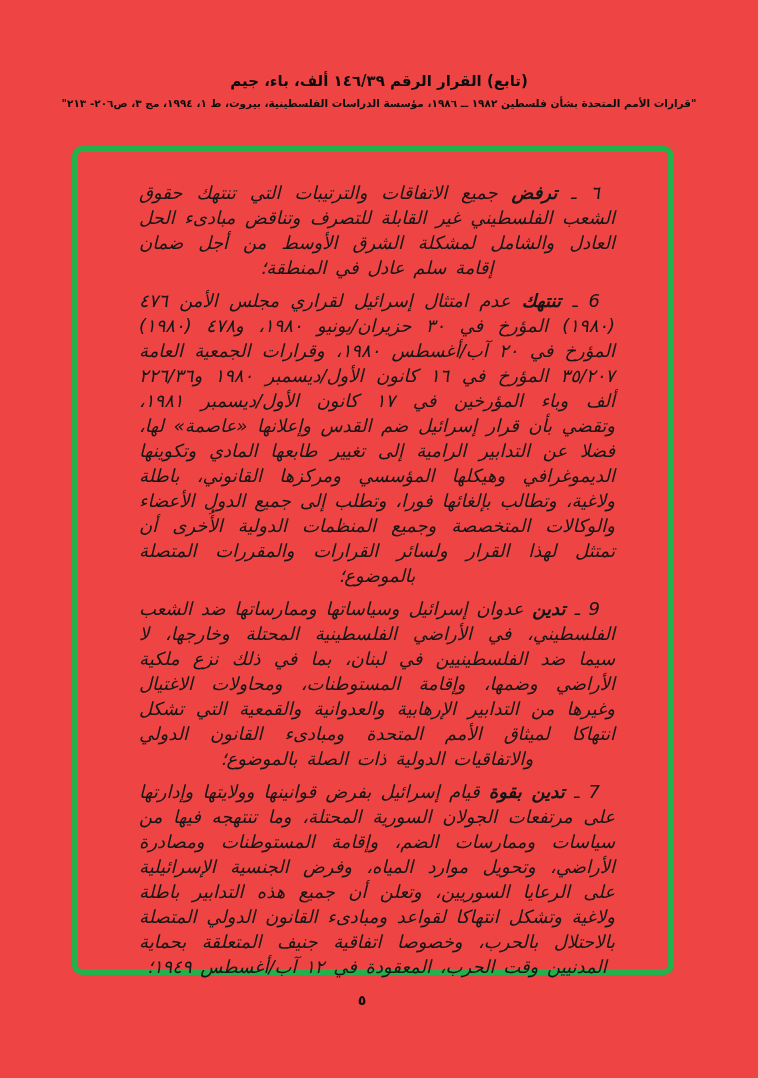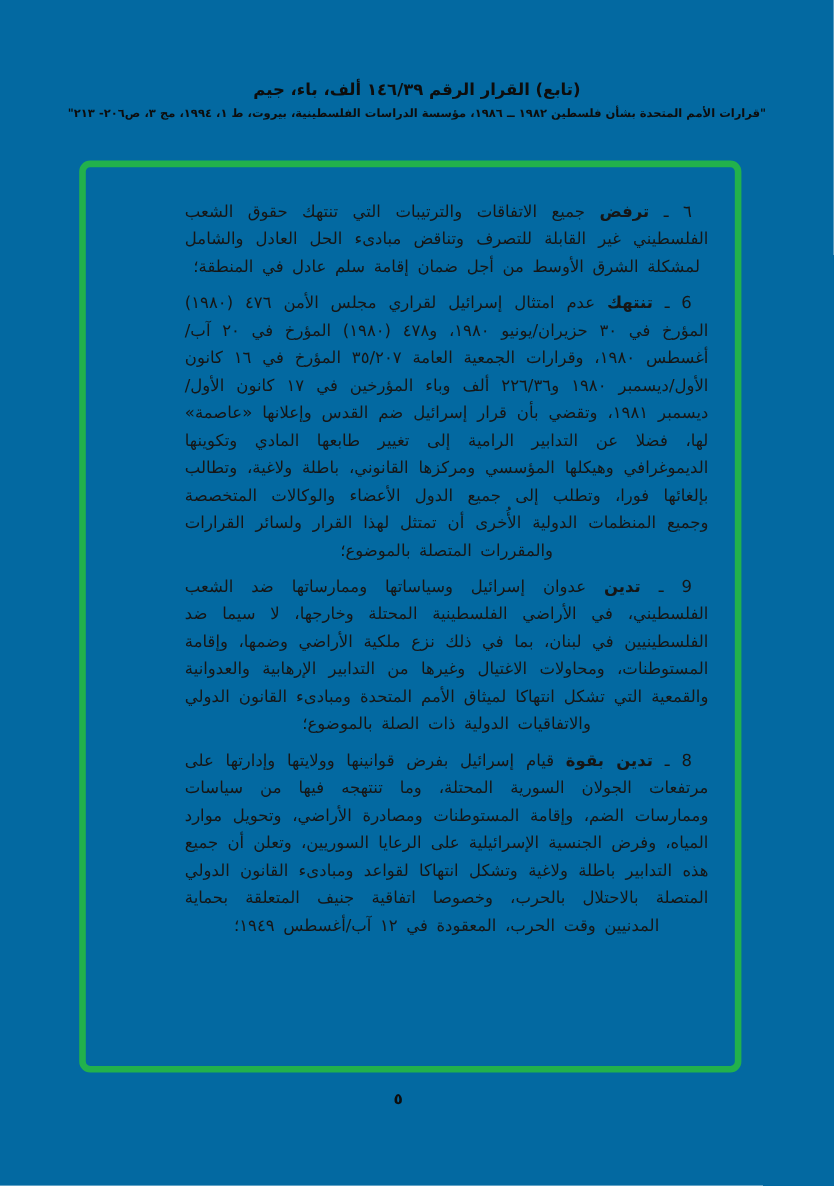--- a/index.html
+++ b/index.html
@@ -5,21 +5,21 @@
   html, body {
     margin: 0;
     padding: 0;
     background: #ffffff;
     font-family: "DejaVu Sans", sans-serif;
   }
   .page {
     position: relative;
     width: 758px;
     height: 1078px;
-    background: #0369a1;
+    background: #ef4444;
     direction: rtl;
     overflow: hidden;
     color: #131313;
   }
   .doc-header {
     position: absolute;
     top: 72px;
     left: 0;
     right: 0;
     text-align: center;
@@ -42,29 +42,30 @@
     left: 72px;
     top: 146px;
     width: 590px;   
     height: 817px;  
     border: 6px solid #22b14c;
     border-radius: 10px;
     background: transparent;
   }
   .text-col {
     position: absolute;
-    left: 168px;
+    left: 139px;
     top: 180px;
     width: 476px;
-    font-size: 15px;
+    font-size: 18px;
     line-height: 25px;
     word-spacing: 3px;
     text-align: justify;
     text-align-last: center;
     color: #161616;
+    font-style: italic;
   }
   .para {
     margin: 0 0 8px 0;
     text-indent: 15px;
   }
   .pverb { font-weight: 700; }
   .page-number {
     position: absolute;
     top: 992px;
     left: 0;
@@ -101,21 +102,21 @@
       <span class="ptext">عدم امتثال إسرائيل لقراري مجلس الأمن ٤٧٦ (١٩٨٠) المؤرخ في ٣٠ حزيران/يونيو ١٩٨٠، و٤٧٨ (١٩٨٠) المؤرخ في ٢٠ آب/أغسطس ١٩٨٠، وقرارات الجمعية العامة ٣٥/٢٠٧ المؤرخ في ١٦ كانون الأول/ديسمبر ١٩٨٠ و٢٢٦/٣٦ ألف وباء المؤرخين في ١٧ كانون الأول/ديسمبر ١٩٨١، وتقضي بأن قرار إسرائيل ضم القدس وإعلانها «عاصمة» لها، فضلا عن التدابير الرامية إلى تغيير طابعها المادي وتكوينها الديموغرافي وهيكلها المؤسسي ومركزها القانوني، باطلة ولاغية، وتطالب بإلغائها فورا، وتطلب إلى جميع الدول الأعضاء والوكالات المتخصصة وجميع المنظمات الدولية الأُخرى أن تمتثل لهذا القرار ولسائر القرارات والمقررات المتصلة بالموضوع؛</span>
     </p>
 
     <p class="para">
       <span class="pnum">9 ـ</span>
       <span class="pverb">تدين</span>
       <span class="ptext">عدوان إسرائيل وسياساتها وممارساتها ضد الشعب الفلسطيني، في الأراضي الفلسطينية المحتلة وخارجها، لا سيما ضد الفلسطينيين في لبنان، بما في ذلك نزع ملكية الأراضي وضمها، وإقامة المستوطنات، ومحاولات الاغتيال وغيرها من التدابير الإرهابية والعدوانية والقمعية التي تشكل انتهاكا لميثاق الأمم المتحدة ومبادىء القانون الدولي والاتفاقيات الدولية ذات الصلة بالموضوع؛</span>
     </p>
 
     <p class="para">
-      <span class="pnum">8 ـ</span>
+      <span class="pnum">7 ـ</span>
       <span class="pverb">تدين بقوة</span>
       <span class="ptext">قيام إسرائيل بفرض قوانينها وولايتها وإدارتها على مرتفعات الجولان السورية المحتلة، وما تنتهجه فيها من سياسات وممارسات الضم، وإقامة المستوطنات ومصادرة الأراضي، وتحويل موارد المياه، وفرض الجنسية الإسرائيلية على الرعايا السوريين، وتعلن أن جميع هذه التدابير باطلة ولاغية وتشكل انتهاكا لقواعد ومبادىء القانون الدولي المتصلة بالاحتلال بالحرب، وخصوصا اتفاقية جنيف المتعلقة بحماية المدنيين وقت الحرب، المعقودة في ١٢ آب/أغسطس ١٩٤٩؛</span>
     </p>
 
 
   </div>
 
   <div class="page-number">٥</div>
 
 </div>

